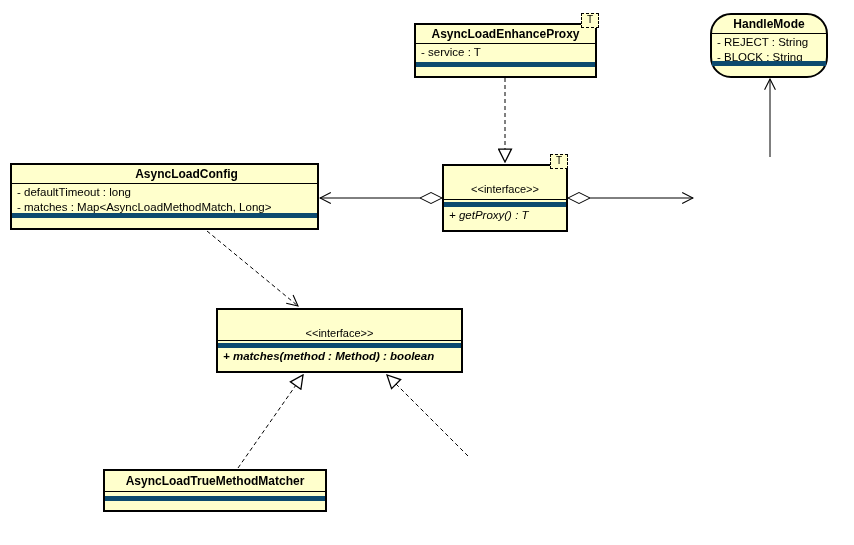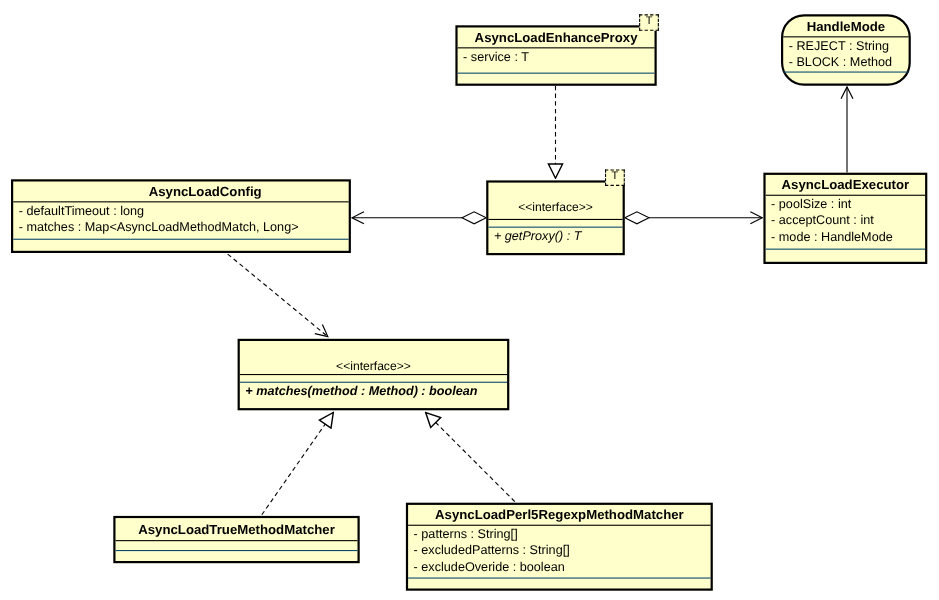--- a/index.html
+++ b/index.html
@@ -5,21 +5,21 @@
   html,body{margin:0;padding:0;background:#ffffff;}
   #stage{position:relative;width:854px;height:545px;background:#ffffff;overflow:hidden;
          font-family:"Liberation Sans","DejaVu Sans",sans-serif;color:#000;}
   #wires{position:absolute;left:0;top:0;width:854px;height:545px;}
   .cls{position:absolute;background:#ffffcc;border:2px solid #000;box-sizing:border-box;z-index:2;}
   .hd{font-weight:bold;font-size:12px;text-align:center;border-bottom:1px solid #000;
       box-sizing:border-box;line-height:17px;padding-top:1px;white-space:nowrap;overflow:hidden;}
   .hd2{line-height:15px;padding-top:16px;}
   .stereo{font-weight:normal;font-size:11px;}
   .cmp{box-sizing:border-box;padding:1px 5px;font-size:11.5px;overflow:hidden;}
-  .cmp.sep{border-bottom:1px solid #0c4a6e;}
+  .cmp.sep{border-bottom:5px solid #0c4a6e;}
   .ln{line-height:15px;white-space:nowrap;}
   .ital .ln{font-style:italic;}
   .tbadge{position:absolute;background:#ffffcc;border:1px dashed #000;font-size:10px;
           line-height:12px;width:16px;height:13px;text-align:center;z-index:3;box-sizing:content-box;}
 </style>
 </head>
 <body>
 
 <div id="stage">
 
@@ -56,21 +56,21 @@
     <div class="cmp sep" style="height:23px;">
       <div class="ln">- service : T</div>
     </div>
     <div class="cmp" style="height:9px;"></div>
   </div>
 
   <div class="cls" style="left:710px;top:13px;width:118px;height:65px;border-radius:21px;">
     <div class="hd" style="height:19px;">HandleMode</div>
     <div class="cmp sep" style="height:32px;">
       <div class="ln">- REJECT : String</div>
-      <div class="ln">- BLOCK : Method</div>
+      <div class="ln">- BLOCK : String</div>
     </div>
     <div class="cmp" style="height:10px;"></div>
   </div>
 
   <div class="cls" style="left:10px;top:163px;width:309px;height:67px;">
     <div class="hd" style="height:19px;padding-left:44px;">AsyncLoadConfig</div>
     <div class="cmp sep" style="height:34px;">
       <div class="ln">- defaultTimeout : long</div>
       <div class="ln">- matches : Map&lt;AsyncLoadMethodMatch, Long&gt;</div>
     </div>
@@ -82,49 +82,31 @@
     <div class="hd hd2" style="height:34px;">
       <div class="stereo">&lt;&lt;interface&gt;&gt;</div>
       <div>AsyncLoadProxy</div>
     </div>
     <div class="cmp sep" style="height:7px;"></div>
     <div class="cmp ital" style="height:23px;">
       <div class="ln">+ getProxy() : T</div>
     </div>
   </div>
 
-  <div class="cls" style="left:694px;top:157px;width:149px;height:83px;">
-    <div class="hd" style="height:19px;">AsyncLoadExecutor</div>
-    <div class="cmp sep" style="height:49px;">
-      <div class="ln">- poolSize : int</div>
-      <div class="ln">- acceptCount : int</div>
-      <div class="ln">- mode : HandleMode</div>
-    </div>
-    <div class="cmp" style="height:11px;"></div>
-  </div>
 
   <div class="cls" style="left:216px;top:308px;width:247px;height:65px;">
     <div class="hd hd2" style="height:31px;">
       <div class="stereo">&lt;&lt;interface&gt;&gt;</div>
     </div>
     <div class="cmp sep" style="height:7px;"></div>
     <div class="cmp ital" style="height:23px;font-weight:bold;">
       <div class="ln">+ matches(method : Method) : boolean</div>
     </div>
   </div>
 
   <div class="cls" style="left:103px;top:469px;width:224px;height:43px;">
     <div class="hd" style="height:21px;line-height:19px;text-align:center;">AsyncLoadTrueMethodMatcher</div>
     <div class="cmp sep" style="height:9px;"></div>
     <div class="cmp" style="height:9px;"></div>
   </div>
 
-  <div class="cls" style="left:369px;top:457px;width:279px;height:80px;">
-    <div class="hd" style="height:19px;">AsyncLoadPerl5RegexpMethodMatcher</div>
-    <div class="cmp sep" style="height:48px;">
-      <div class="ln">- patterns : String[]</div>
-      <div class="ln">- excludedPatterns : String[]</div>
-      <div class="ln">- excludeOveride : boolean</div>
-    </div>
-    <div class="cmp" style="height:9px;"></div>
-  </div>
 
 </div>
 
 </body></html>

